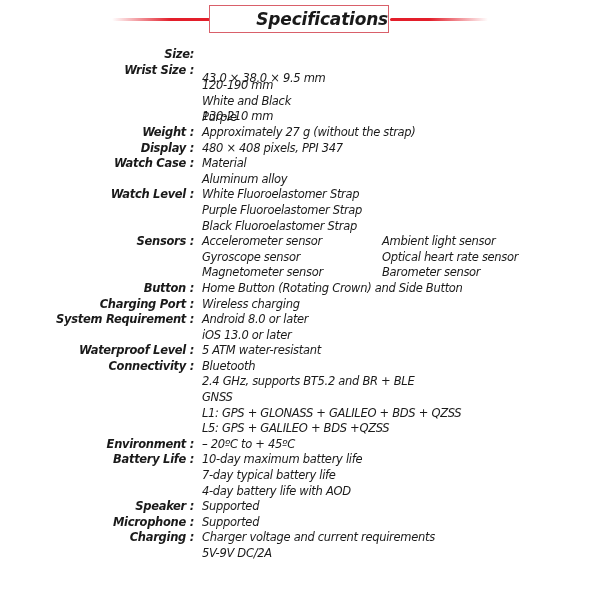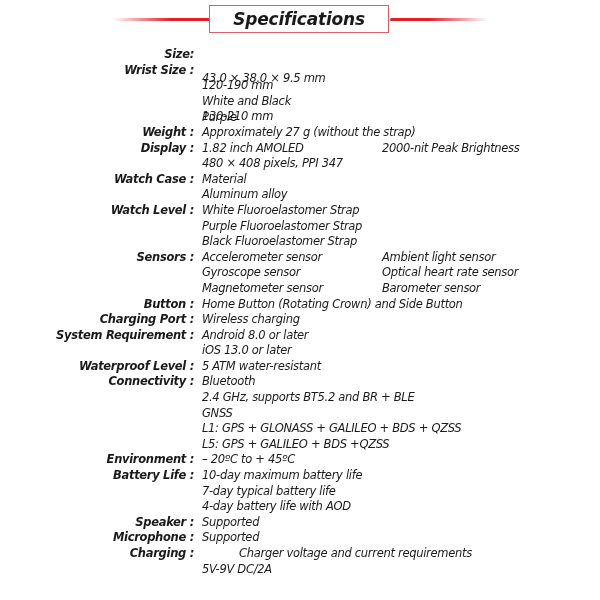--- a/index.html
+++ b/index.html
@@ -7,21 +7,21 @@
            font-family: "DejaVu Sans", "Liberation Sans", sans-serif; color: #1a1a1a; }
     .header { position: absolute; left: 0; top: 0; width: 600px; height: 40px; }
     .rule-left { position: absolute; left: 112px; top: 18px; width: 98px; height: 3px;
                  background: linear-gradient(to right, rgba(225,30,40,0) 0%, #e31e2a 60%, #e31e2a 100%);
                  border-radius: 2px; }
     .rule-right { position: absolute; left: 390px; top: 18px; width: 98px; height: 3px;
                   background: linear-gradient(to left, rgba(225,30,40,0) 0%, #e31e2a 60%, #e31e2a 100%);
                   border-radius: 2px; }
     .title-box { position: absolute; left: 209px; top: 5px; width: 180px; height: 28px;
                  border: 1px solid #d9606a; background: #fff; box-sizing: border-box;
-                 display: flex; align-items: center; justify-content: center; }
+                 display: flex; align-items: center; justify-content: flex-end; }
     .title-text { font-family: "DejaVu Sans", sans-serif; font-style: italic; font-weight: bold;
                   font-size: 17px; color: #1a1a1a; letter-spacing: -0.2px; }
     .specs { position: absolute; left: 0; top: 47px; width: 600px; }
     .row { display: flex; line-height: 15.6px; height: auto; }
     .label { width: 202px; text-align: right; font-style: italic; font-weight: bold;
              font-size: 11.5px; color: #1a1a1a; padding-right: 8px; box-sizing: border-box;
              letter-spacing: -0.3px; white-space: nowrap; padding-left: 8px; }
     .values { flex: 1; }
     .line { display: flex; font-style: italic; font-size: 11.5px; height: 15.6px;
             line-height: 15.6px; white-space: nowrap; letter-spacing: -0.3px; color: #1a1a1a; }
@@ -70,24 +70,20 @@
       <div class="values">
         <div class="line">
           <span class="c1" style="width: auto;">Approximately 27 g (without the strap)</span>
         </div>
       </div>
     </div>
     <div class="row">
       <div class="label">Display :</div>
       <div class="values">
         <div class="line">
-          <span class="c1">1.82 inch AMOLED</span>
-          <span class="c2">2000-nit Peak Brightness</span>
-        </div>
-        <div class="line">
           <span class="c1" style="width: auto;">480 × 408 pixels, PPI 347</span>
         </div>
       </div>
     </div>
     <div class="row">
       <div class="label">Watch Case :</div>
       <div class="values">
         <div class="line">
           <span class="c1" style="width: auto;">Material</span>
         </div>
@@ -217,20 +213,20 @@
       <div class="values">
         <div class="line">
           <span class="c1" style="width: auto;">Supported</span>
         </div>
       </div>
     </div>
     <div class="row">
       <div class="label">Charging :</div>
       <div class="values">
         <div class="line">
-          <span class="c1" style="width: auto; margin-left: 37px;">Charger voltage and current requirements</span>
+          <span class="c1" style="width: auto;">Charger voltage and current requirements</span>
         </div>
         <div class="line">
           <span class="c1" style="width: auto;">5V-9V DC/2A</span>
         </div>
       </div>
     </div>
   </div>
 
 </body></html>

